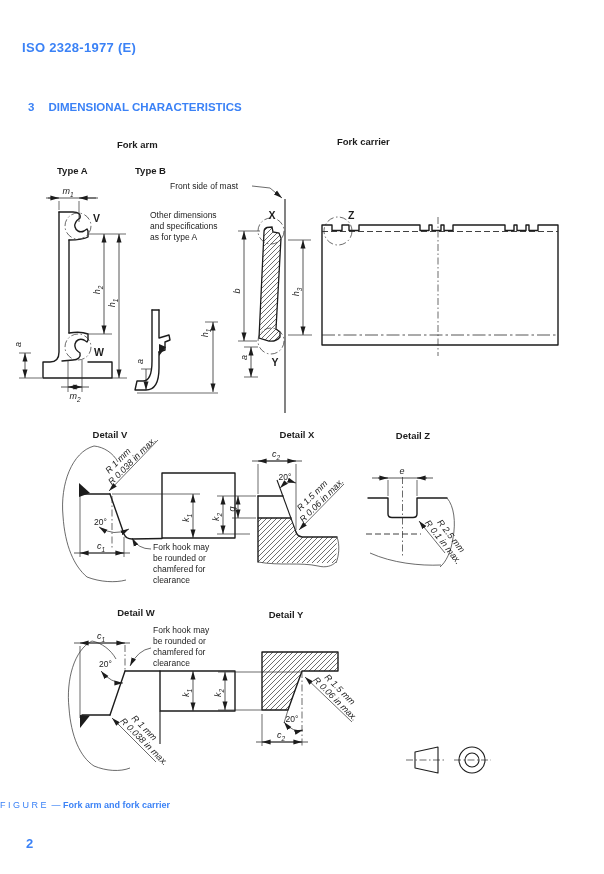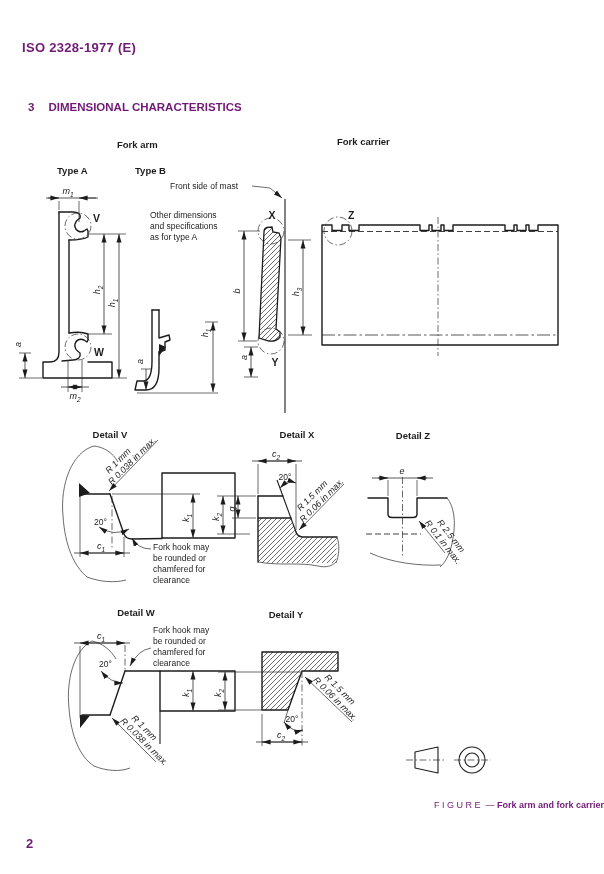--- a/index.html
+++ b/index.html
@@ -1,22 +1,22 @@
 <!DOCTYPE html>
 <html><head>
 <meta charset="utf-8">
 <style>
   html,body{margin:0;padding:0;background:#e8e8e8;}
   #page{position:relative;width:604px;height:874px;background:#ffffff;
-        font-family:"Liberation Sans",sans-serif;color:#701a75;overflow:hidden;}
+        font-family:"Liberation Sans",sans-serif;color:#3b82f6;overflow:hidden;}
   .abs{position:absolute;}
   #doc-ref{left:22px;top:40px;font-size:13px;font-weight:bold;letter-spacing:.3px;}
   #section-title{left:28px;top:101px;font-size:11.5px;font-weight:bold;}
   #section-title .no{margin-right:14px;}
-  #caption{left:0;top:800px;width:604px;text-align:right;font-size:9px;}
+  #caption{left:0;top:800px;width:604px;text-align:left;font-size:9px;}
   #caption .cap-label{letter-spacing:2.5px;font-weight:400;}
   #caption .cap-title{font-weight:bold;}
   #page-num{left:26px;top:836px;font-size:13px;font-weight:bold;}
   svg{position:absolute;left:0;top:0;}
   svg text{font-family:"Liberation Sans",sans-serif;fill:#1c1c1c;}
   .hdr{font-size:9.5px;font-weight:bold;}
   .hook{font-size:10.5px;font-weight:bold;}
   .ttl{font-size:9.5px;font-weight:bold;}
   .small{font-size:8.5px;}
   .it{font-size:9px;font-style:italic;}

